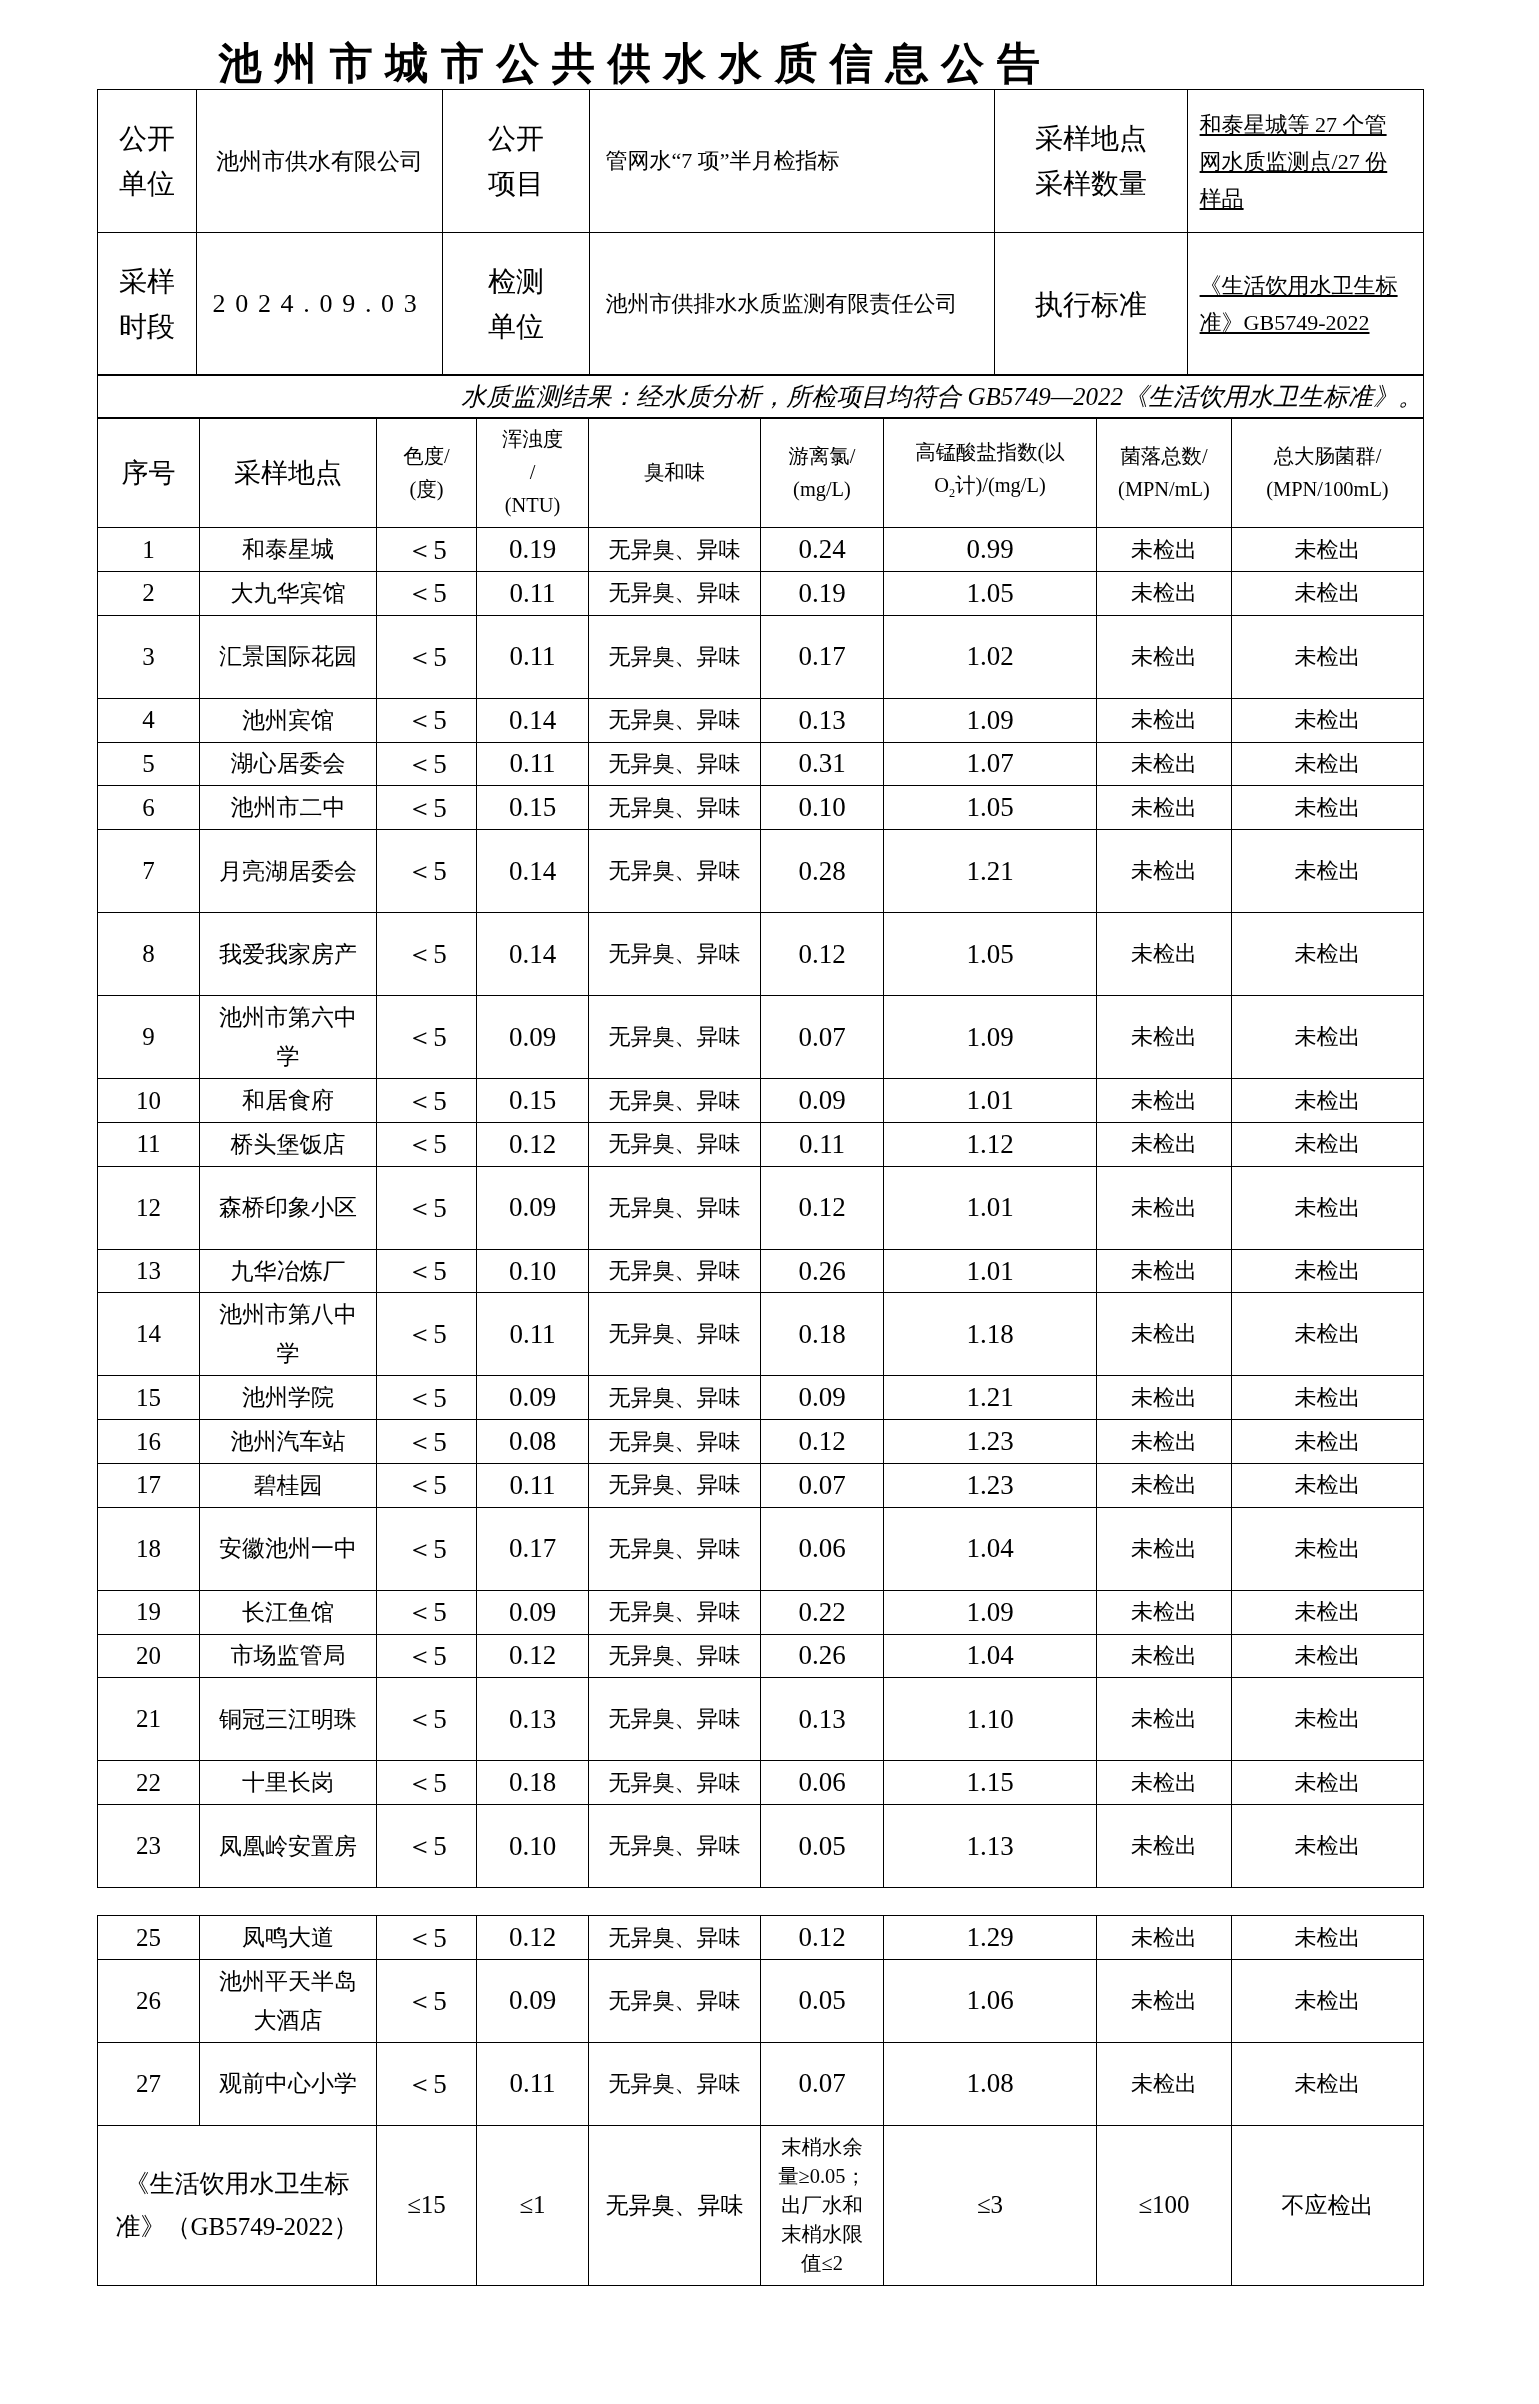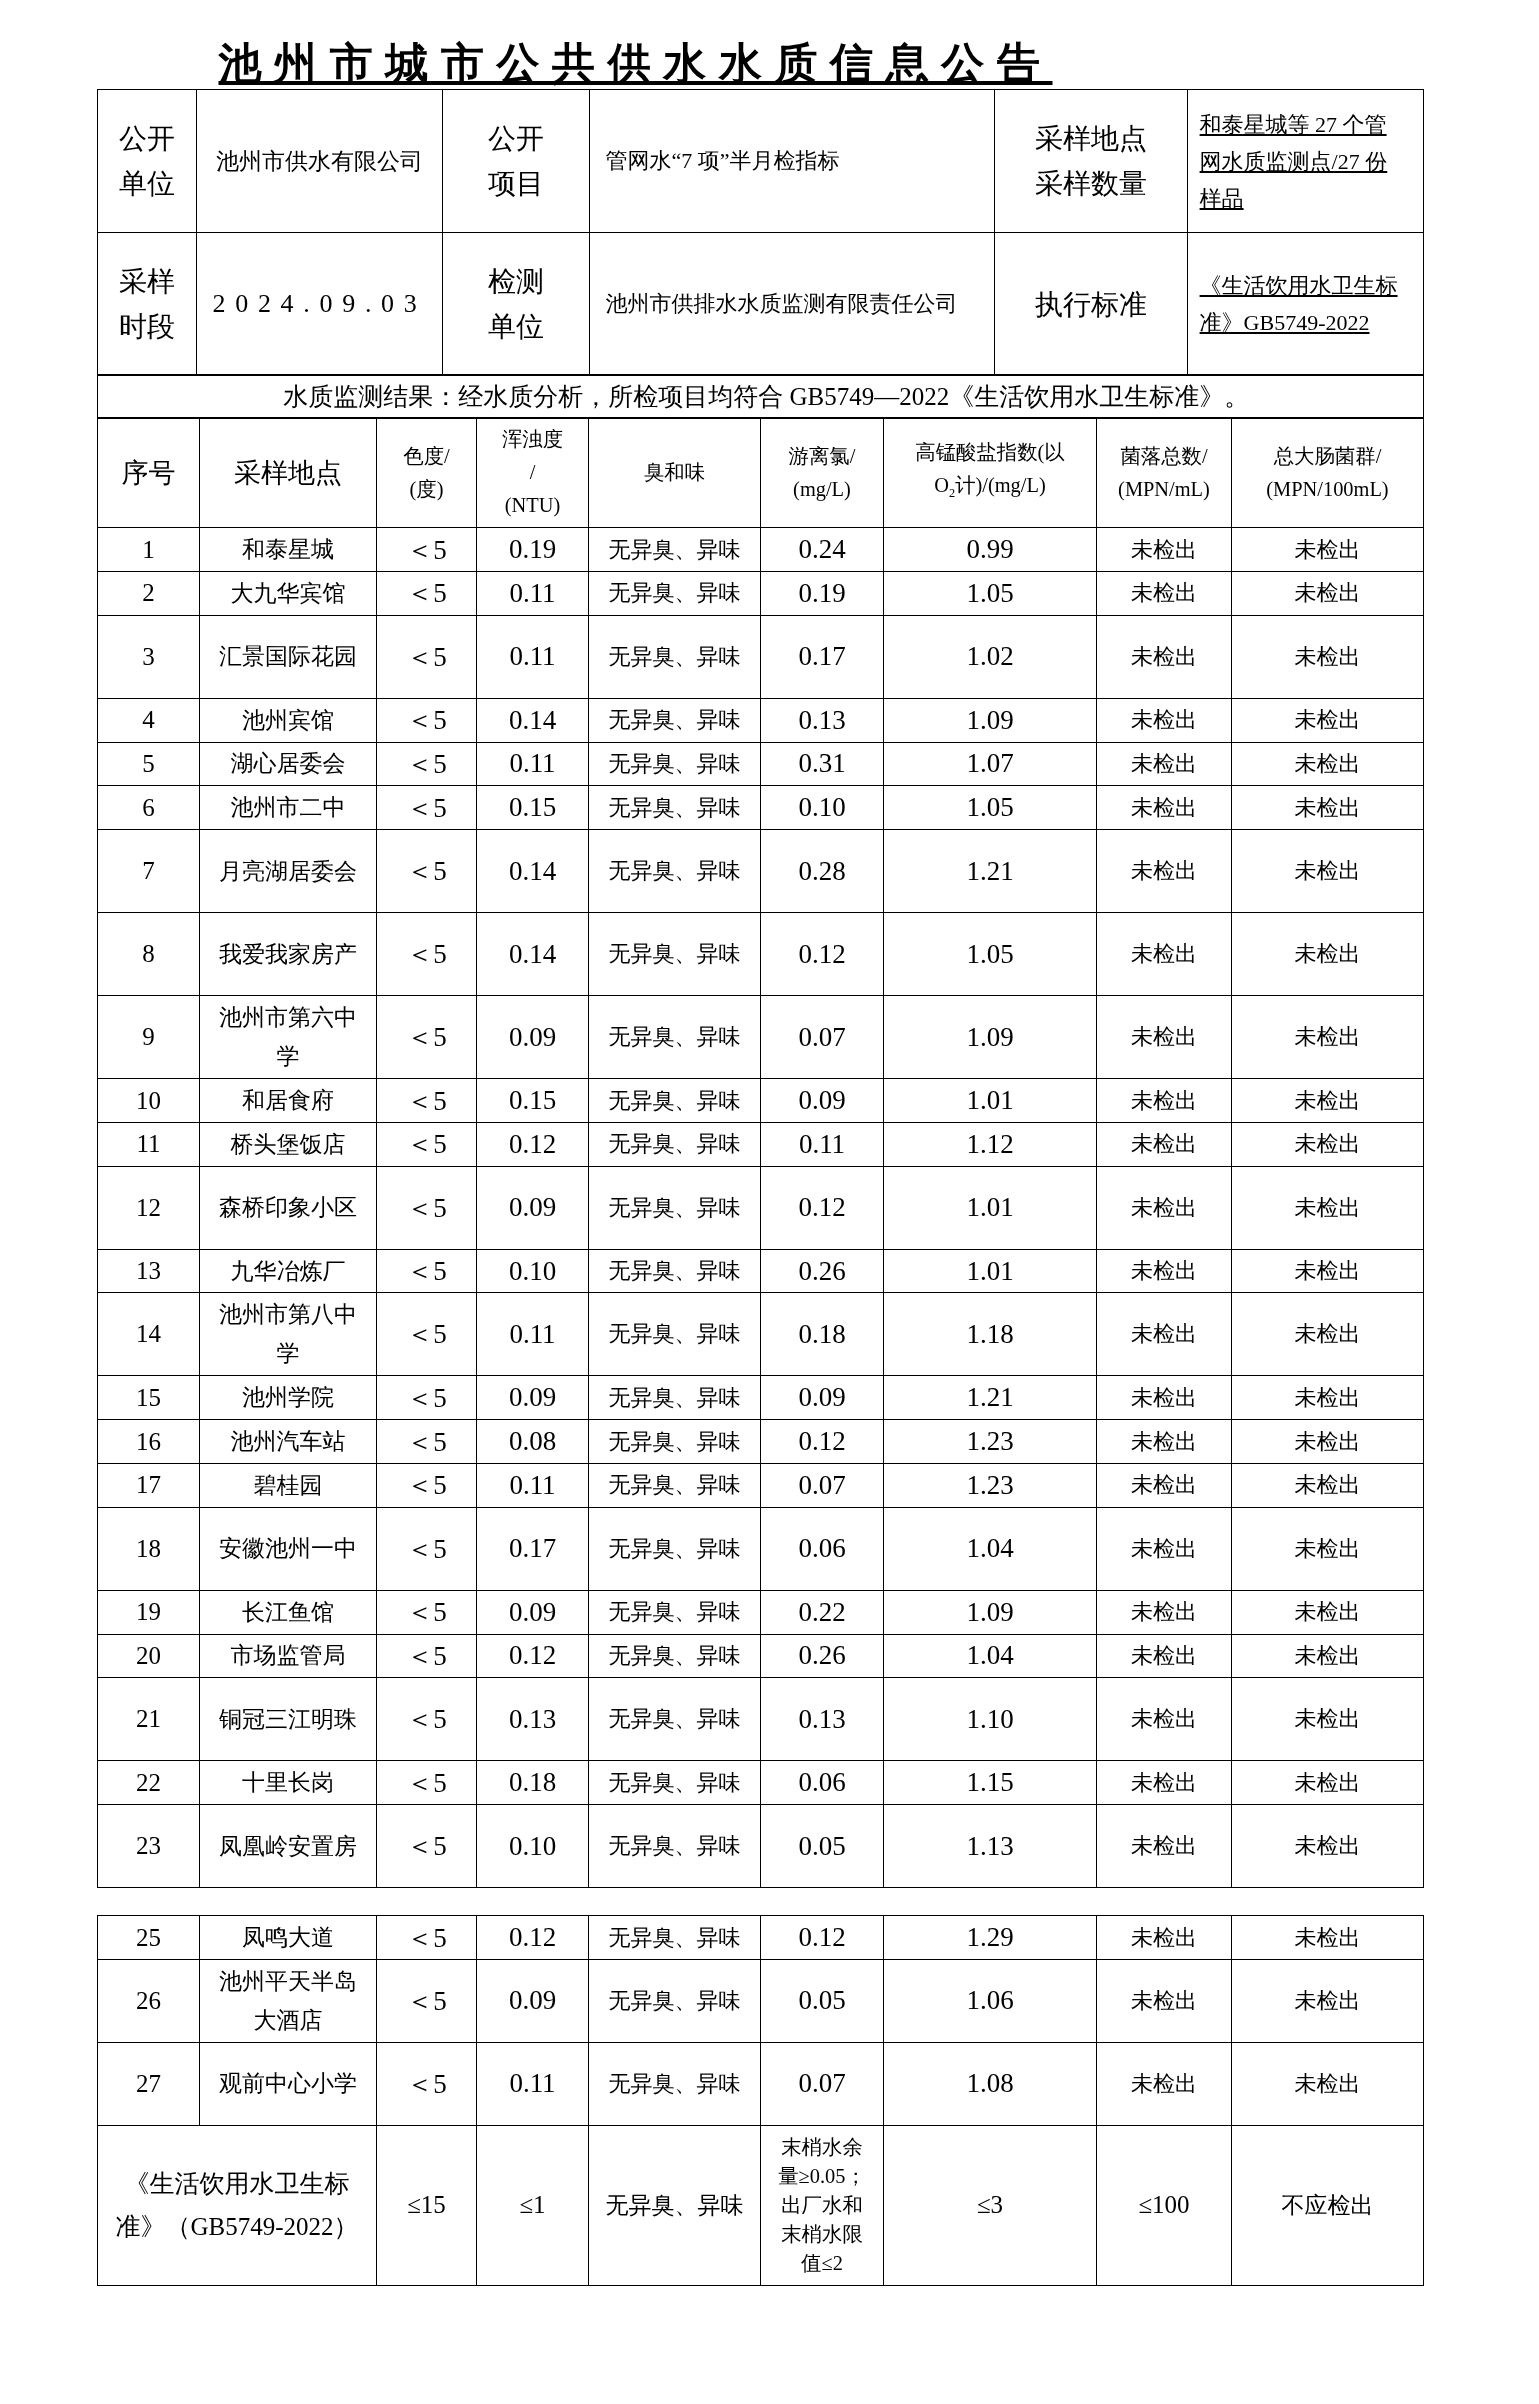--- a/index.html
+++ b/index.html
@@ -1,33 +1,33 @@
 <!DOCTYPE html>
 <html><head>
 <meta charset="utf-8">
 <style>
   html,body { margin:0; padding:0; background:#ffffff; }
   body { width:1540px; height:2405px; font-family:"Liberation Serif","DejaVu Serif",serif; color:#000; }
   .page { position:relative; width:1540px; height:2405px; background:#fff; overflow:hidden; }
   .title { position:absolute; top:35px; left:0; width:1271px; text-align:center;
-           font-size:43px; font-weight:bold; letter-spacing:12.6px; white-space:nowrap;text-decoration:underline; }
+           font-size:43px; font-weight:bold; letter-spacing:12.6px; white-space:nowrap; }
   .content { position:absolute; left:97px; top:89px; width:1327px; }
   table { border-collapse:collapse; table-layout:fixed; width:1327px; }
   td,th { border:1.9px solid #000; vertical-align:middle; overflow:hidden; }
   .mtop { margin-top:-1.9px; }
   
   .info td { }
   .info .lbl { font-size:28px; text-align:center; white-space:pre-line; line-height:45px; }
   .info .ir { height:143px; }
   .val { font-size:22px; padding:1.9px 15.5px; text-align:left; }
   .val-center { text-align:center; font-size:23px; }
   .val-date { text-align:center; font-size:26px; letter-spacing:9.7px; }
   .val-pre { white-space:pre-line; line-height:37px; padding:1.9px 11.6px;text-decoration:underline; }
   
-  .note td { height:43px; font-size:25px; padding:0 0 0 11.6px; text-align:center; }
+  .note td { height:43px; font-size:25px; padding:0 0 0 11.6px; text-align:right;font-style:italic; }
   
   .main th { font-weight:normal; text-align:center; }
   .hrow th { height:107px; }
   .th-big { font-size:27px; }
   .th-small { font-size:20.4px; line-height:33px; white-space:pre-line; }
   sub { font-size:0.6em; }
   .main td { text-align:center; }
   .r1 { height:42px; }
   .r2 { height:83px; }
   .num { font-size:27px; }

